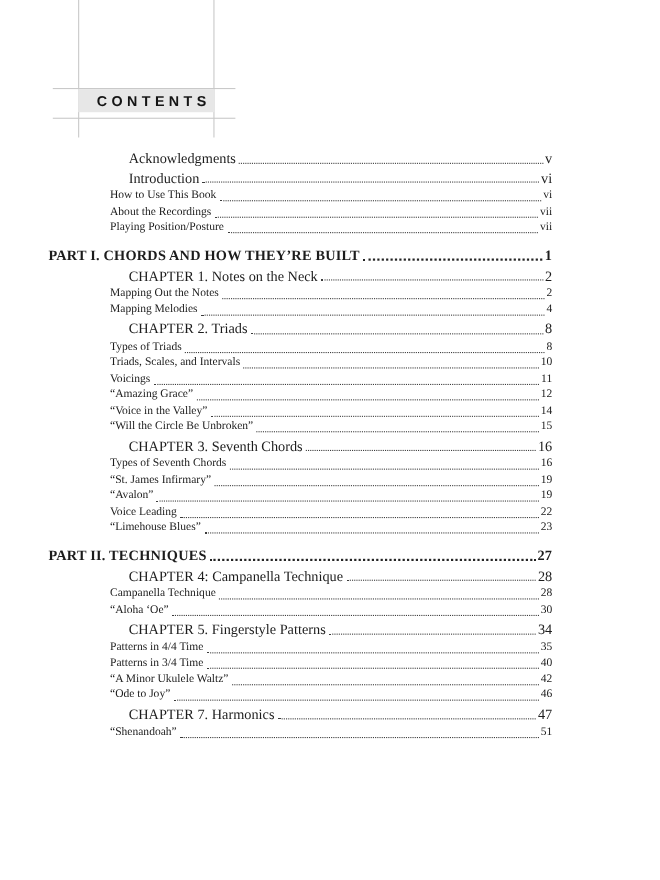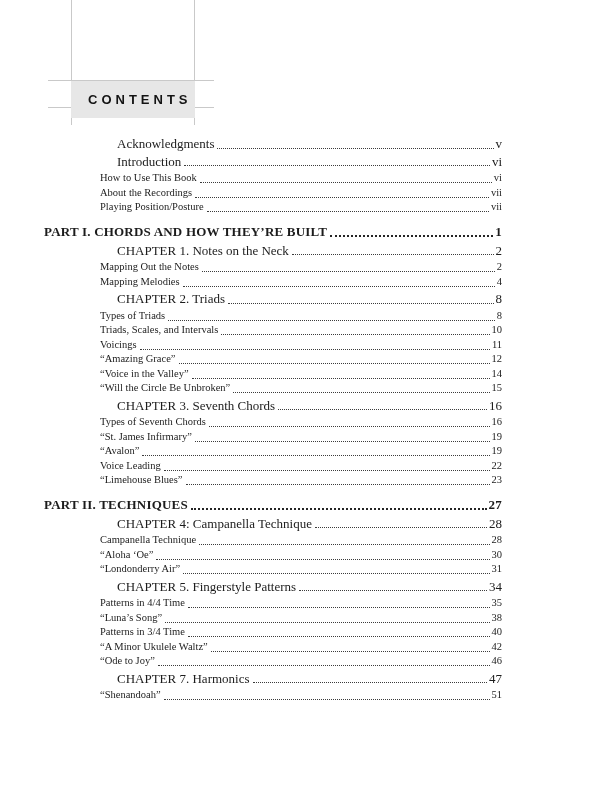--- a/index.html
+++ b/index.html
@@ -16,21 +16,21 @@
   }
   
   .vline{position:absolute;top:0;width:1px;height:125px;background:var(--hairline);}
   .vline.v1{left:71px;}
   .vline.v2{left:194px;}
   .hline{position:absolute;left:48px;width:166px;height:1px;background:var(--hairline);}
   .hline.h1{top:80px;}
   .hline.h2{top:107px;}
   
   .contents-box{
-    position:absolute;left:71px;top:81px;width:124px;height:37px;
+    position:absolute;left:71px;top:81px;width:124px;height:21px;
     background:var(--box-fill);
     display:flex;align-items:center;
     padding-left:17px;
   }
   .contents-title{
     font-family:"Liberation Sans", sans-serif;
     font-weight:bold;font-size:13px;letter-spacing:4px;color:#141414;
   }
   
   .toc{position:absolute;left:0;top:133px;width:600px;padding-top:1px;}
@@ -218,43 +218,33 @@
     <span class="leader"></span>
     <span class="pagenum">28</span>
   </div>
 
   <div class="row lvl2">
     <span class="label">“Aloha ‘Oe”</span>
     <span class="leader"></span>
     <span class="pagenum">30</span>
   </div>
 
-  <div class="row lvl2">
-    <span class="label">“Londonderry Air”</span>
-    <span class="leader"></span>
-    <span class="pagenum">31</span>
-  </div>
 
   <div class="row lvl1">
     <span class="label">CHAPTER 5. Fingerstyle Patterns</span>
     <span class="leader"></span>
     <span class="pagenum">34</span>
   </div>
 
   <div class="row lvl2">
     <span class="label">Patterns in 4/4 Time</span>
     <span class="leader"></span>
     <span class="pagenum">35</span>
   </div>
 
-  <div class="row lvl2">
-    <span class="label">“Luna’s Song”</span>
-    <span class="leader"></span>
-    <span class="pagenum">38</span>
-  </div>
 
   <div class="row lvl2">
     <span class="label">Patterns in 3/4 Time</span>
     <span class="leader"></span>
     <span class="pagenum">40</span>
   </div>
 
   <div class="row lvl2">
     <span class="label">“A Minor Ukulele Waltz”</span>
     <span class="leader"></span>

